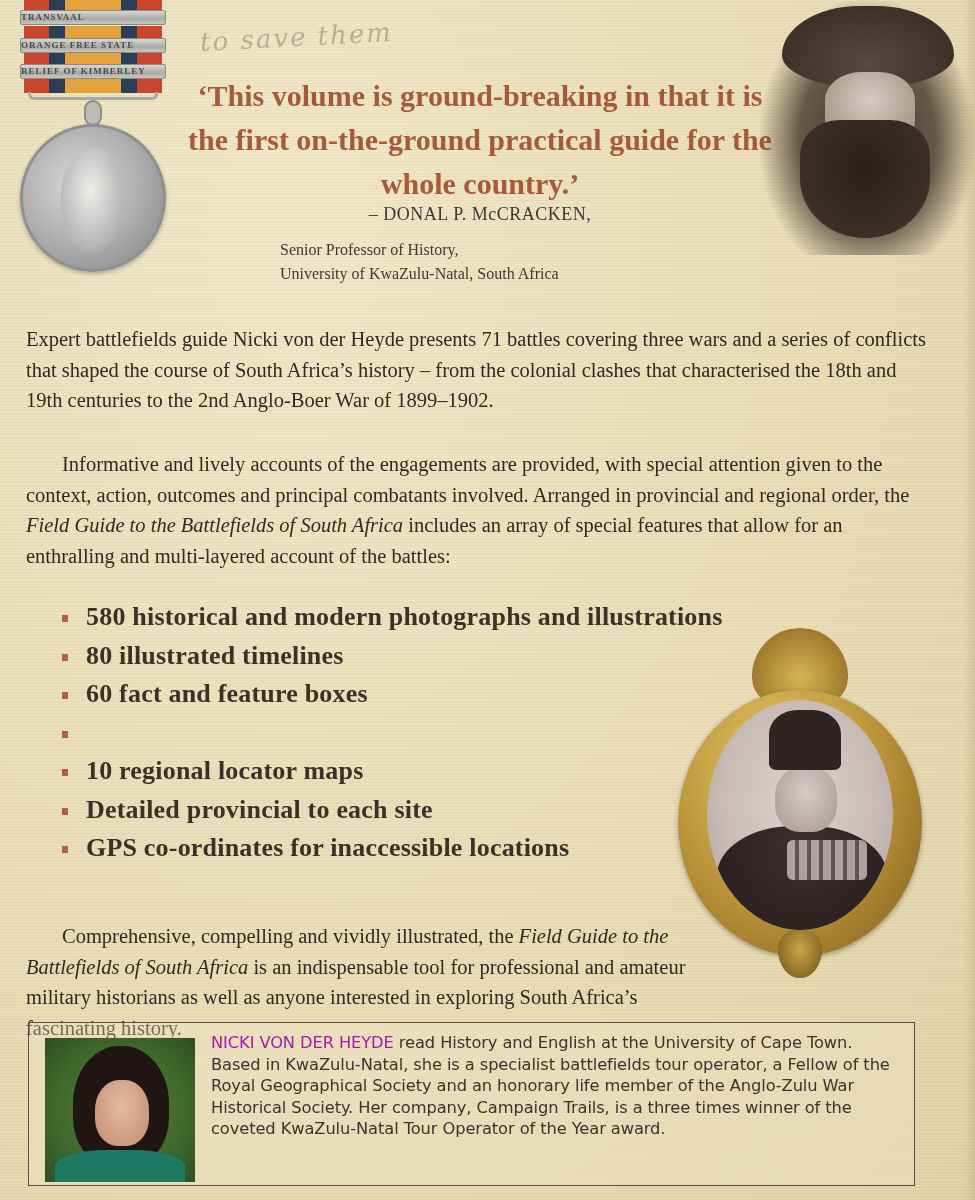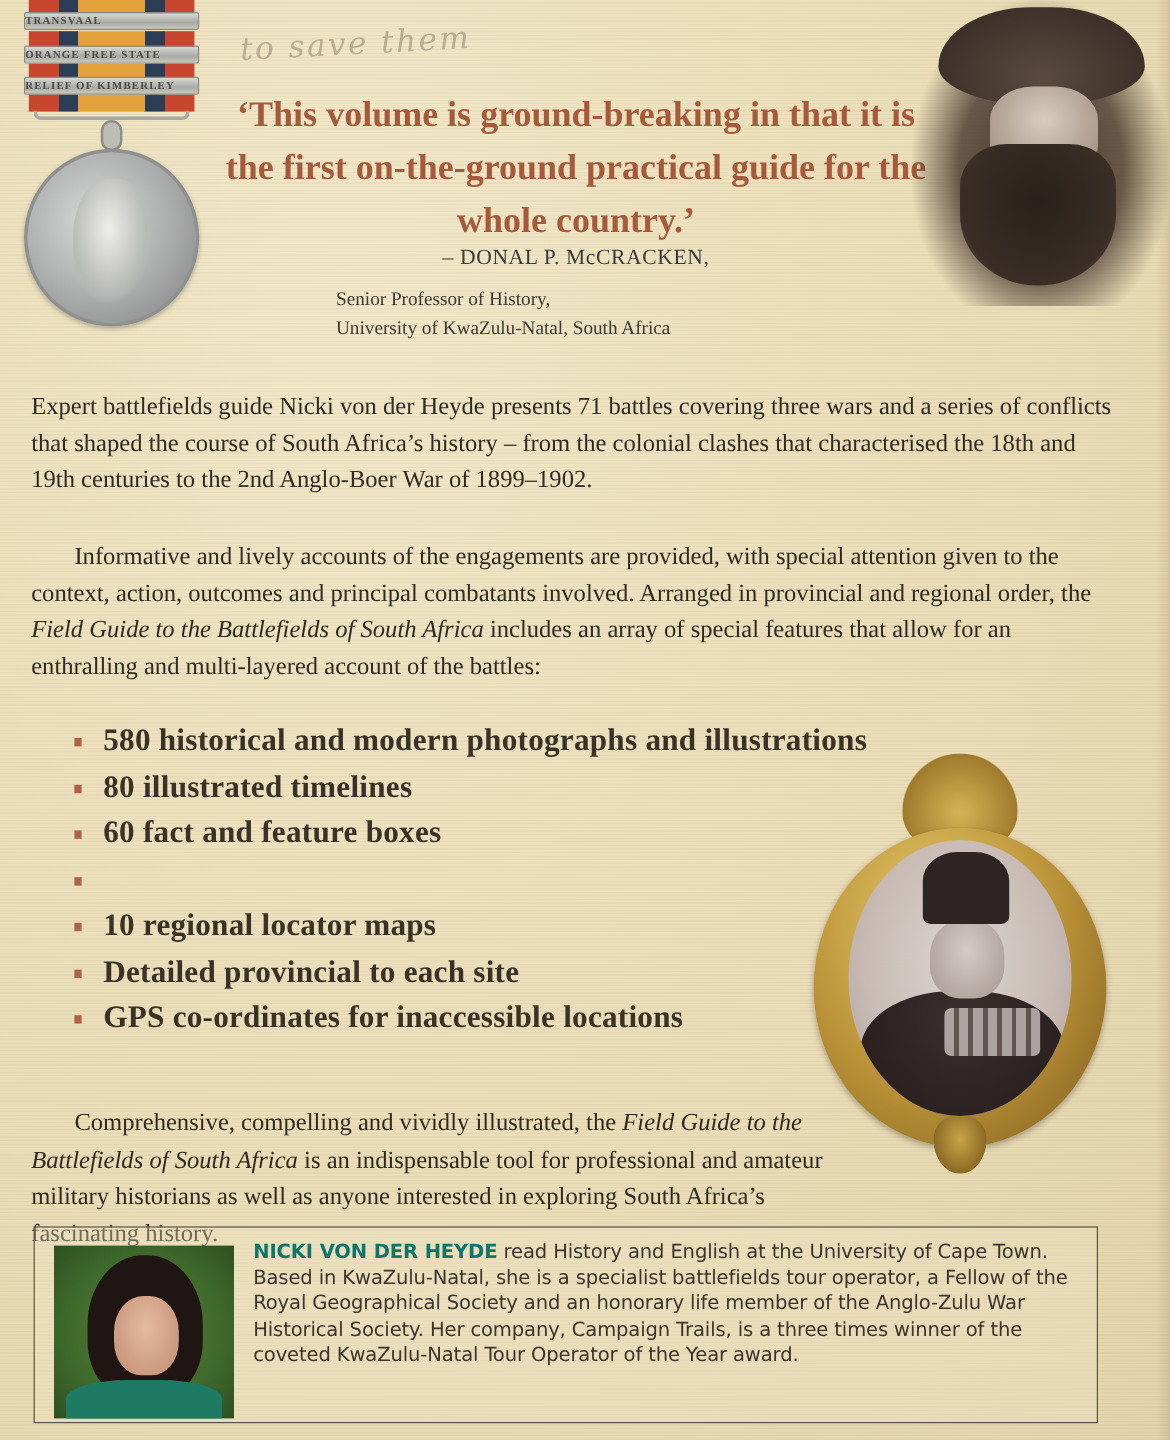--- a/index.html
+++ b/index.html
@@ -144,21 +144,21 @@
       overflow: hidden;
     }
     .author-hair { position: absolute; left: 28px; top: 8px; width: 96px; height: 120px; background: #1f1613; border-radius: 48% 48% 40% 40%; }
     .author-face { position: absolute; left: 50px; top: 42px; width: 54px; height: 66px; background: radial-gradient(ellipse at 50% 40%, #e6bba0, #c08c72); border-radius: 45% 45% 42% 42%; }
     .author-top { position: absolute; left: 10px; top: 112px; width: 130px; height: 40px; background: #1f7a64; border-radius: 40% 40% 0 0; }
     .author-bio {
       position: absolute; left: 211px; top: 1032px; width: 690px;
       font-family: "DejaVu Sans", "Liberation Sans", sans-serif;
       font-size: 16.3px; line-height: 21.6px; color: #3a342c; letter-spacing: -0.1px;
     }
-    .author-bio b { font-weight: bold; color: #0f766e; }
+    .author-bio b { font-weight: normal; color: #a21caf; }
   </style>
 </head>
 <body>
 
 <div class="spine-edge"></div>
 <div class="handwriting">to save them</div>
 
 <div class="medal">
   <div class="ribbon-bar" style="top:0;"></div>
   <div class="clasp" style="top:10px;">TRANSVAAL</div>

